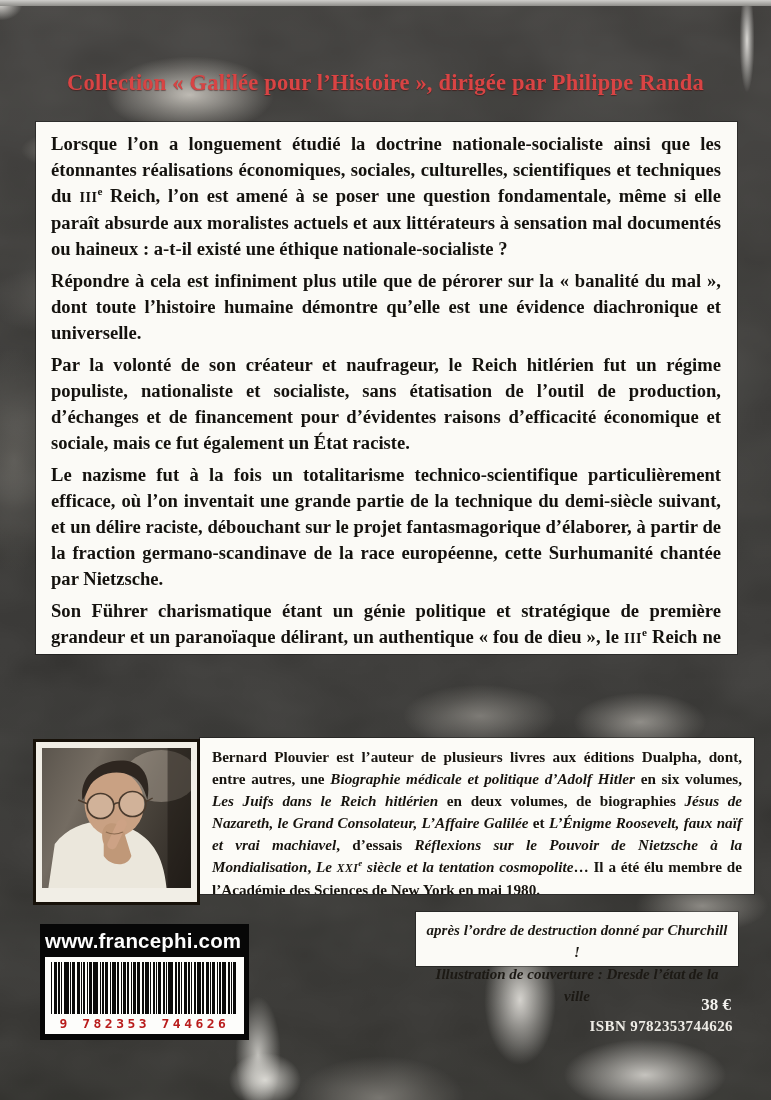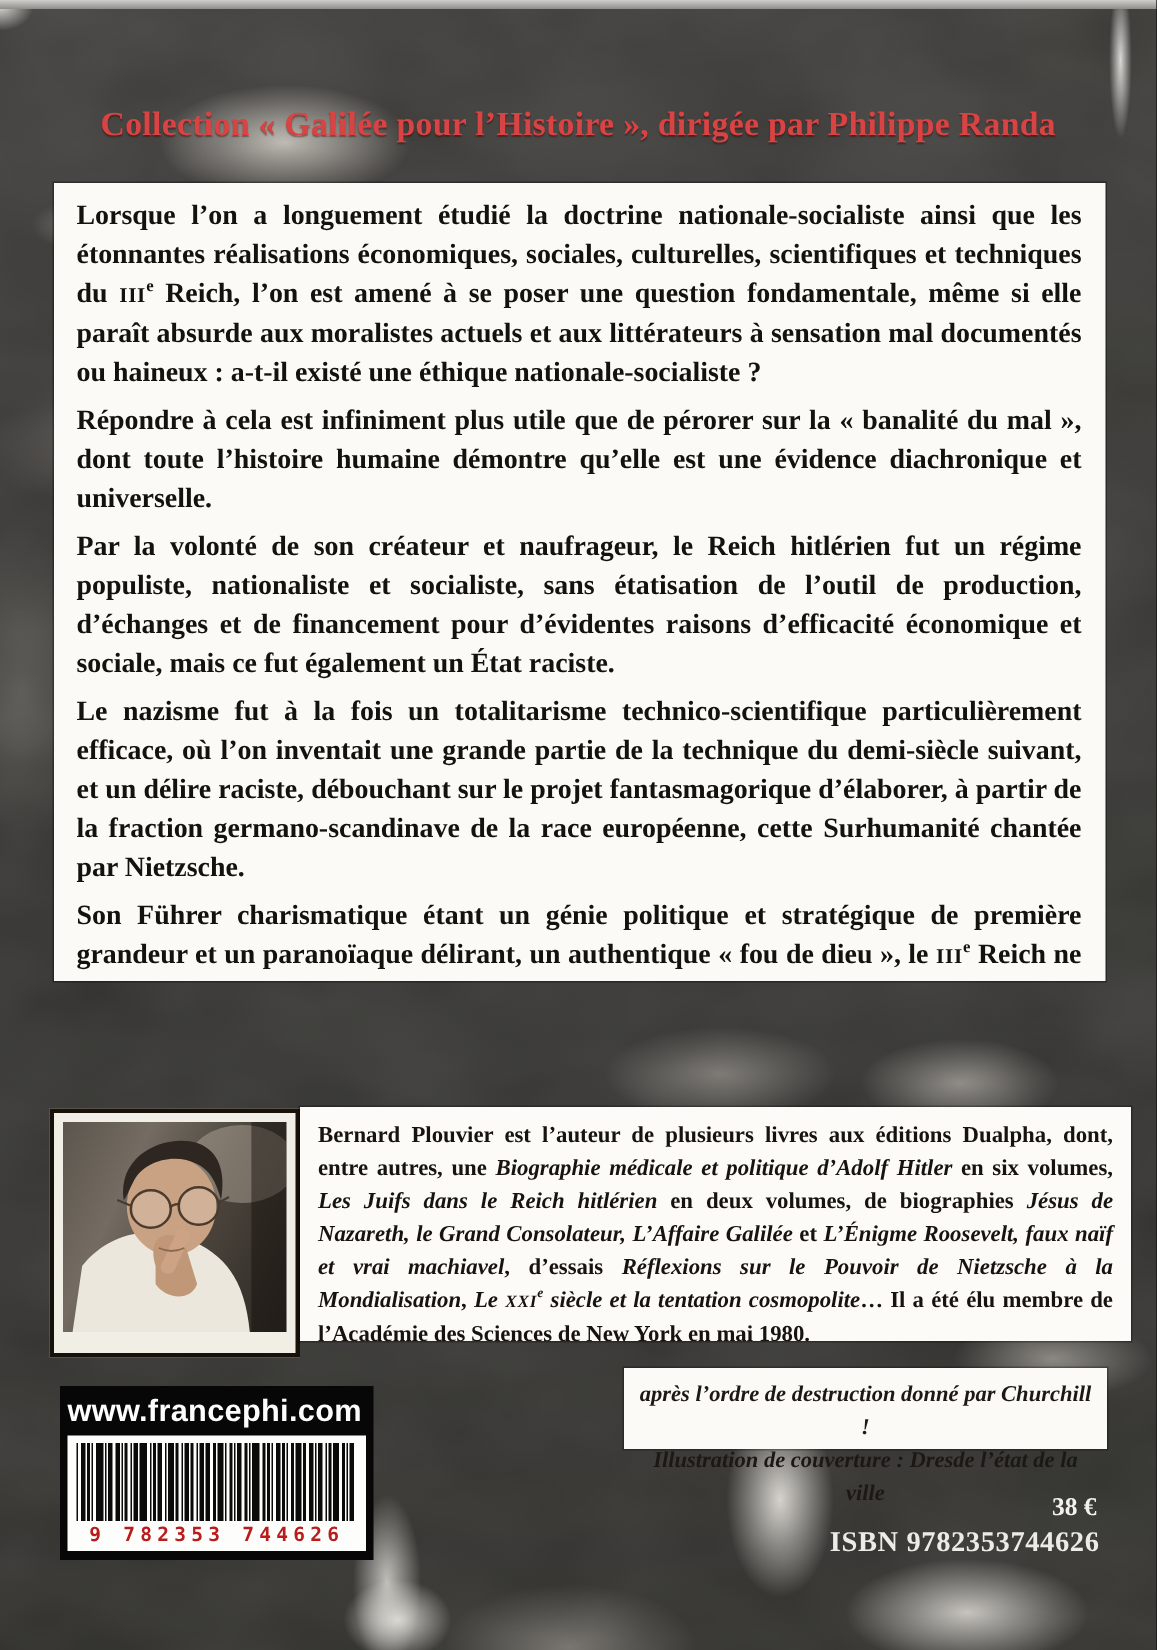--- a/index.html
+++ b/index.html
@@ -110,21 +110,21 @@
     box-shadow:0 0 0 1px rgba(0,0,0,0.3);
   }
 
   
   .price{
     position:absolute;right:40px;top:995px;z-index:4;
     color:#f2f1ed;font-weight:bold;font-size:17px;text-align:right;
   }
   .isbn{
     position:absolute;right:38px;top:1018px;z-index:4;
-    color:#edebe5;font-weight:bold;font-size:19px;text-align:right;letter-spacing:0.4px;
+    color:#edebe5;font-weight:bold;font-size:15px;text-align:right;letter-spacing:0.4px;
   }
 </style>
 </head>
 <body>
 
 <div class="bg-photo"></div>
 
 <svg class="noise-svg" width="771" height="1100">
   <filter id="mottle" x="0" y="0" width="100%" height="100%">
     <feTurbulence type="fractalNoise" baseFrequency="0.009 0.014" numOctaves="3" seed="5" result="t"></feTurbulence>

